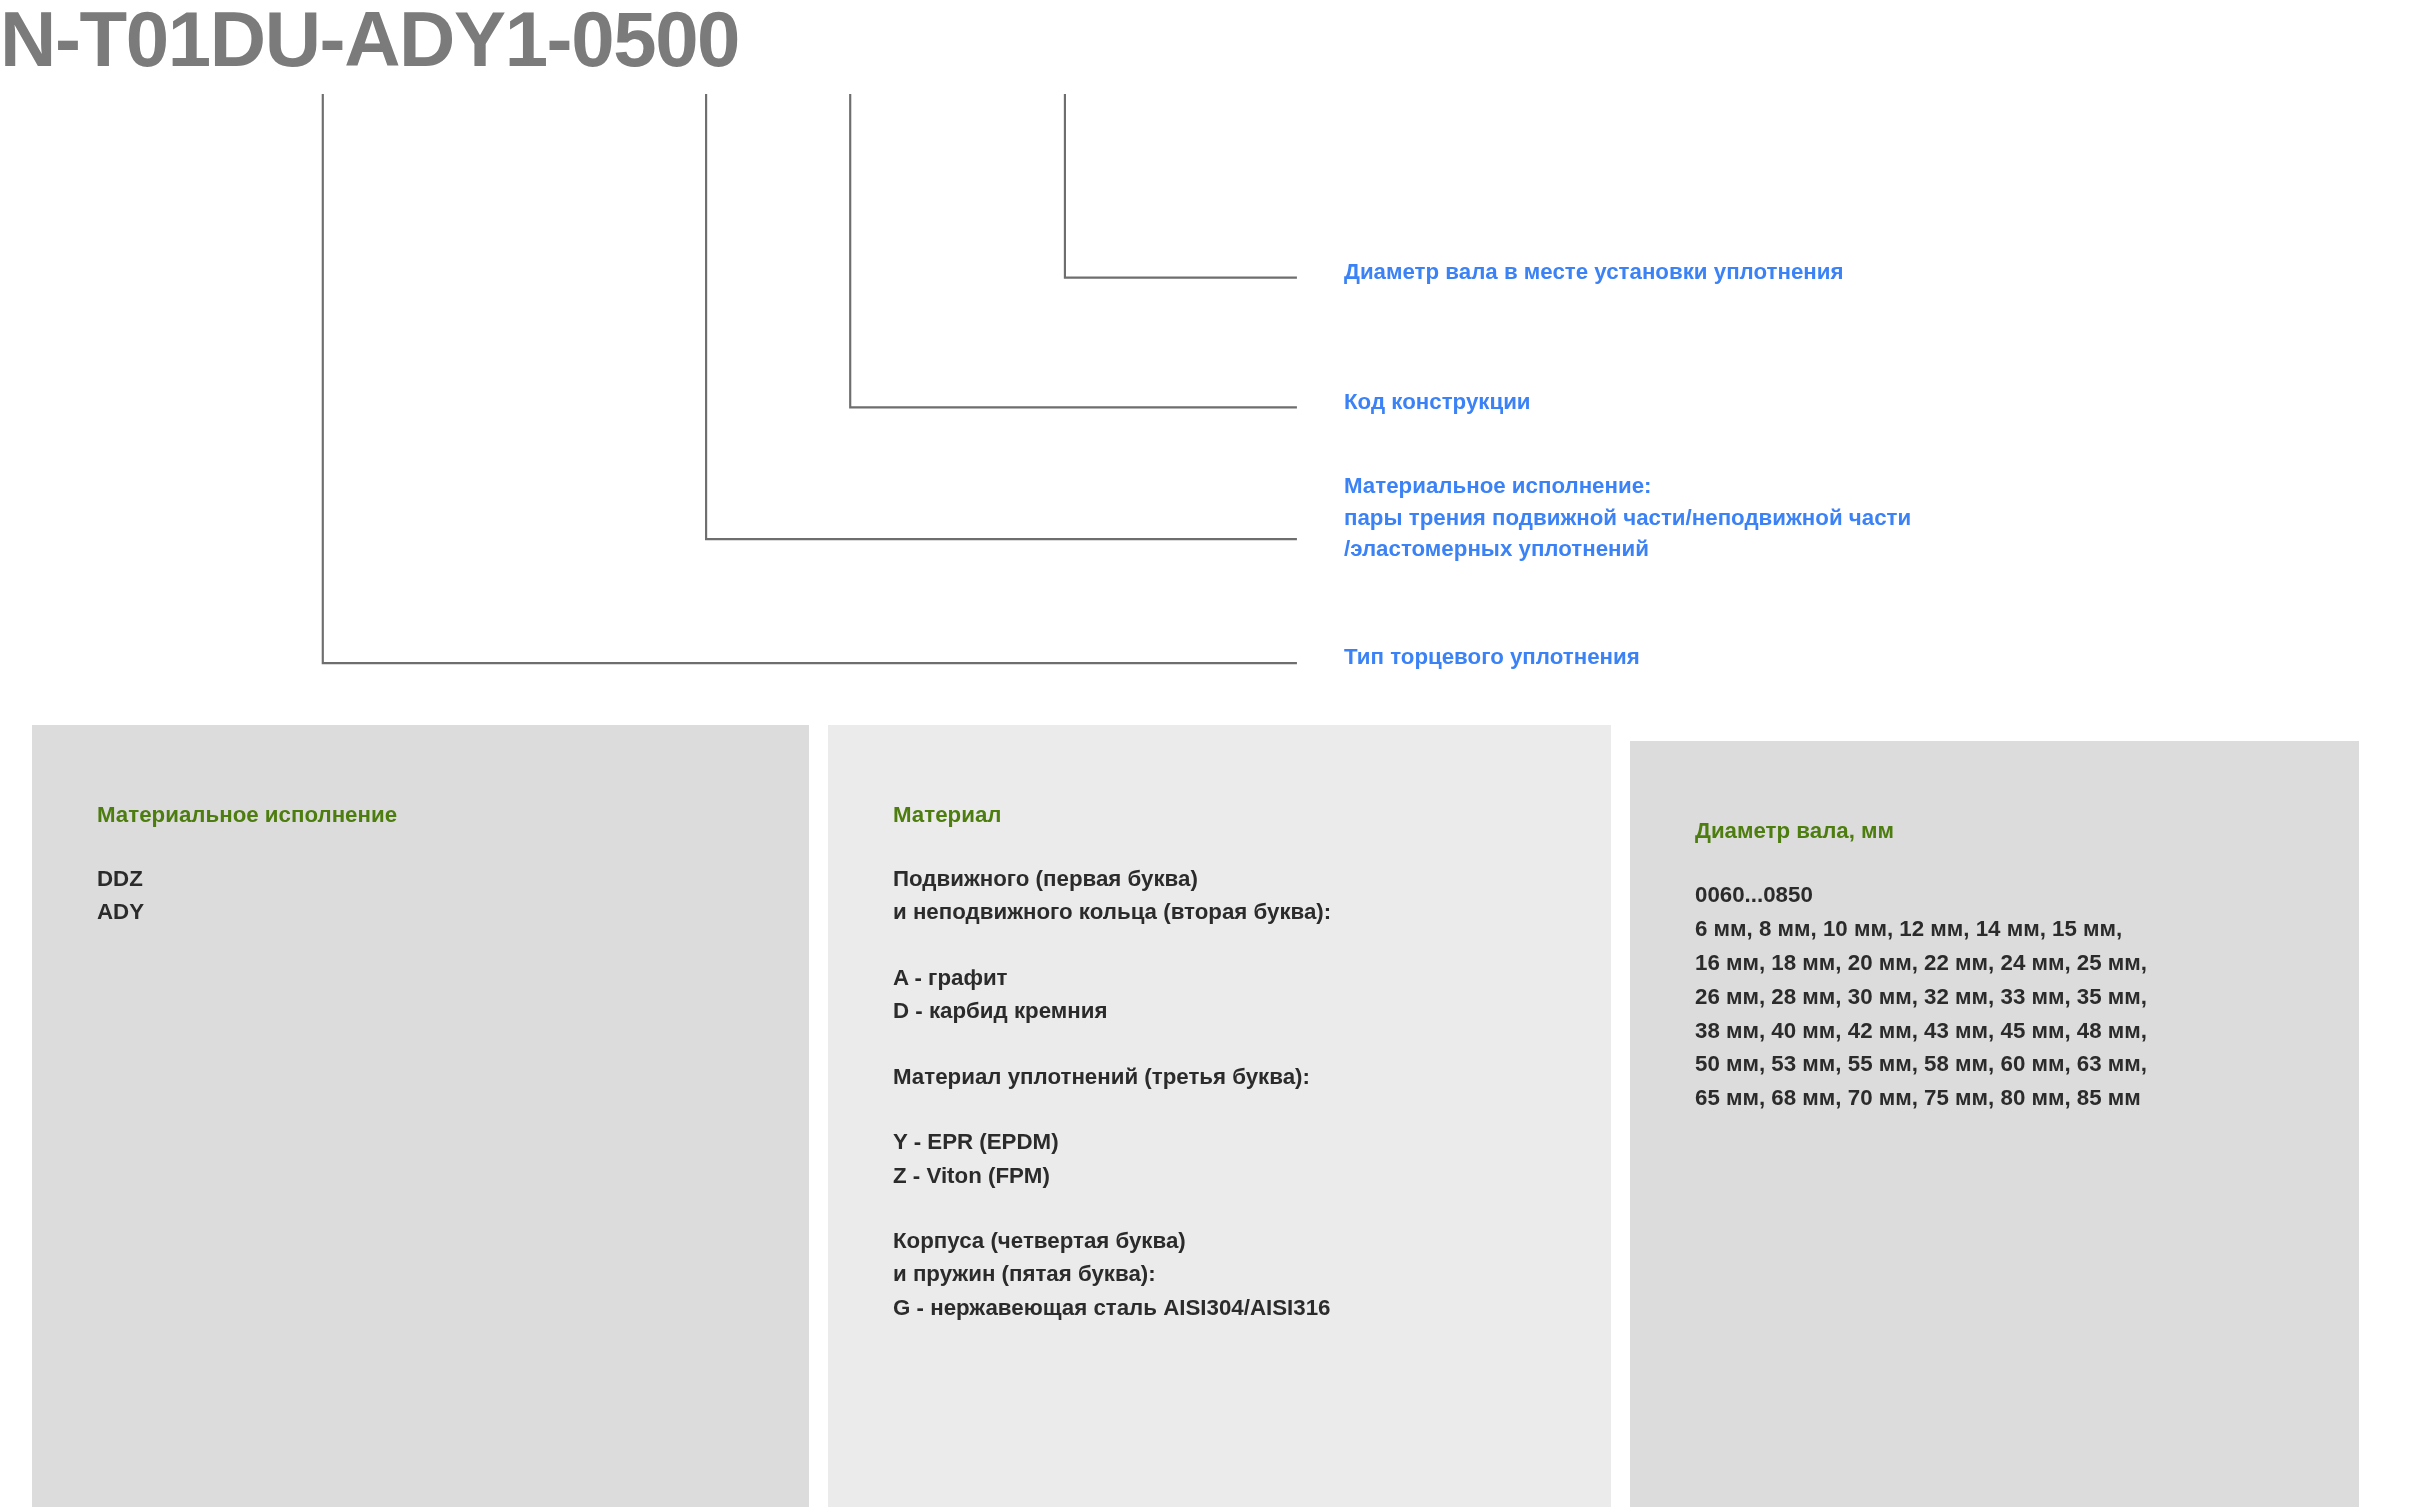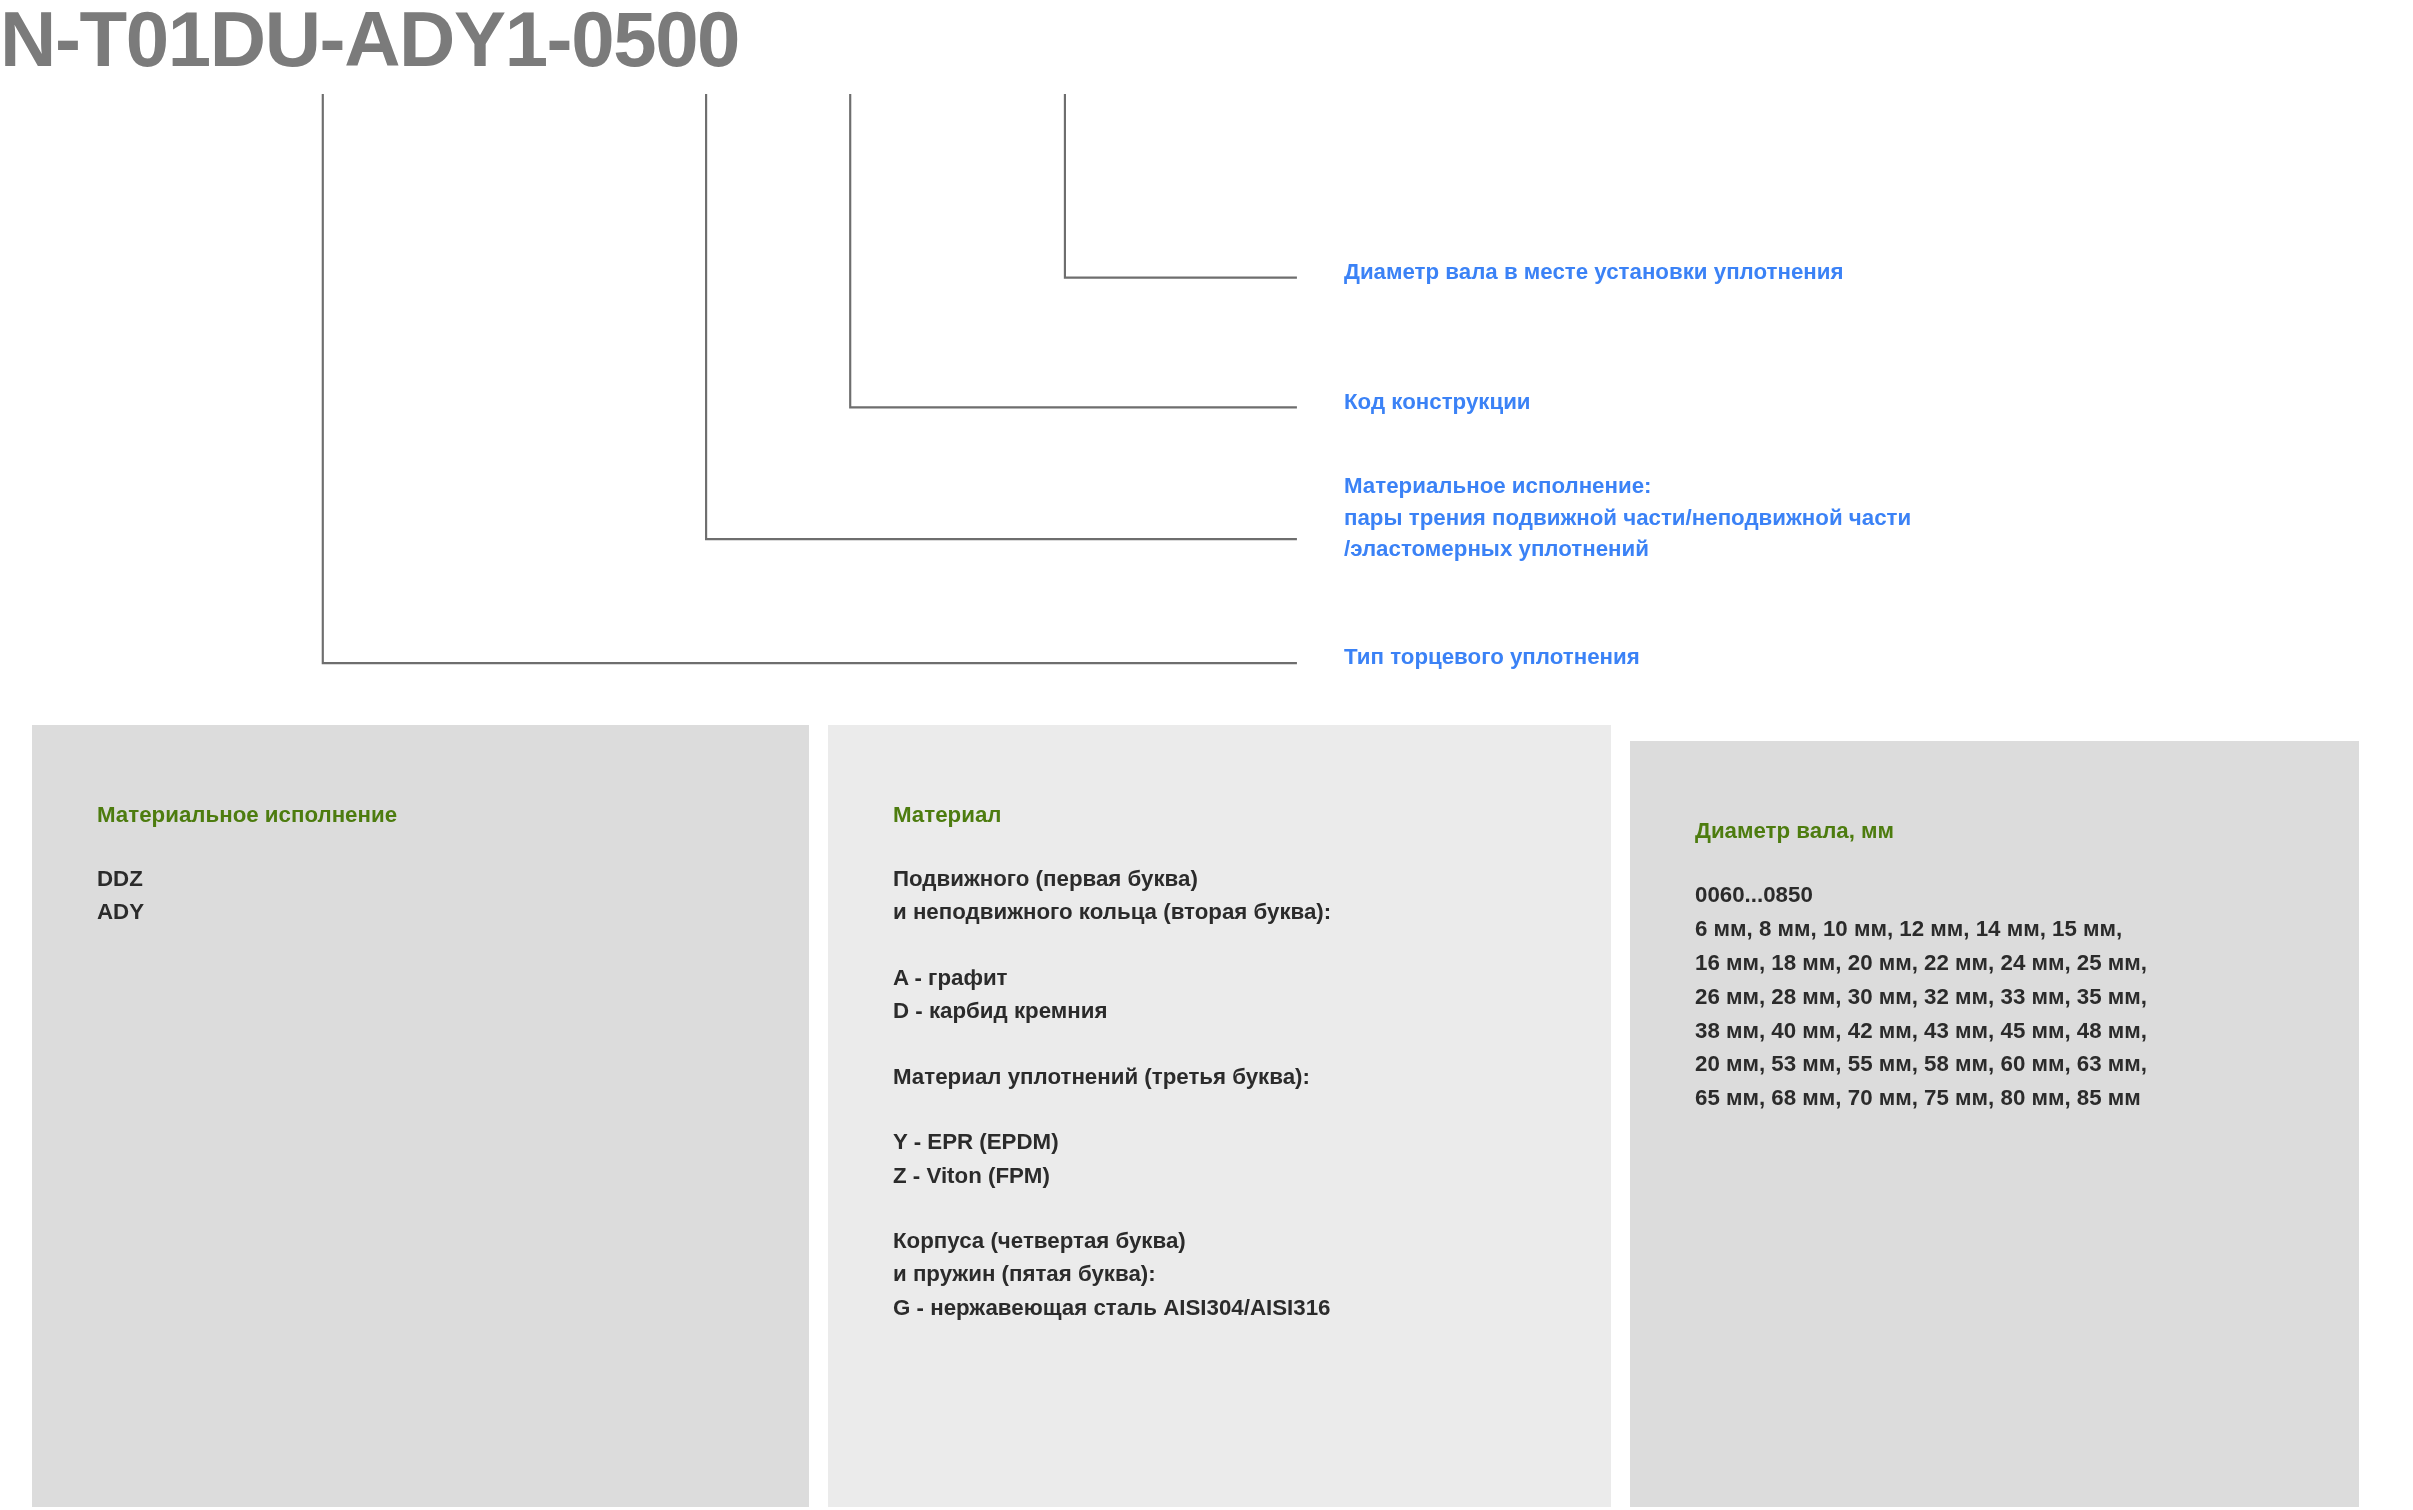--- a/index.html
+++ b/index.html
@@ -160,19 +160,19 @@
   </div>
 
   <div class="panel panel-shaft">
     <div class="panel-heading">Диаметр вала, мм</div>
     <div class="shaft-list">
       <span>0060...0850</span>
       <span>6 мм, 8 мм, 10 мм, 12 мм, 14 мм, 15 мм,</span>
       <span>16 мм, 18 мм, 20 мм, 22 мм, 24 мм, 25 мм,</span>
       <span>26 мм, 28 мм, 30 мм, 32 мм, 33 мм, 35 мм,</span>
       <span>38 мм, 40 мм, 42 мм, 43 мм, 45 мм, 48 мм,</span>
-      <span>20 мм, 53 мм, 55 мм, 58 мм, 60 мм, 63 мм,</span>
+      <span>50 мм, 53 мм, 55 мм, 58 мм, 60 мм, 63 мм,</span>
       <span>65 мм, 68 мм, 70 мм, 75 мм, 80 мм, 85 мм</span>
     </div>
   </div>
 
 </div>
 
 
 </body></html>

